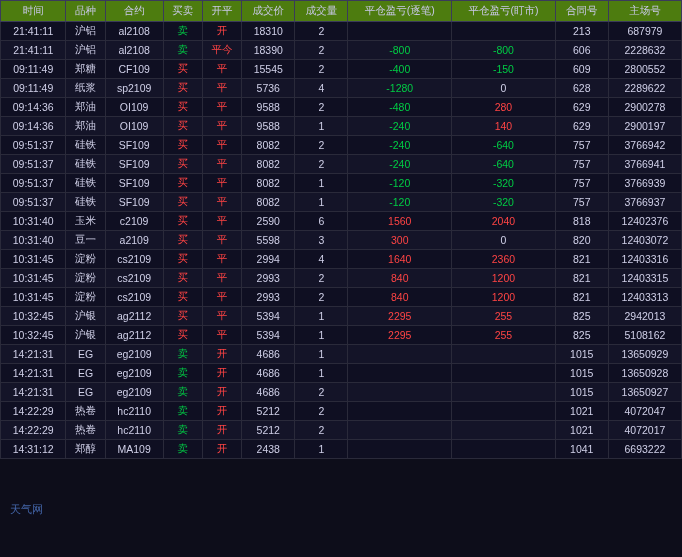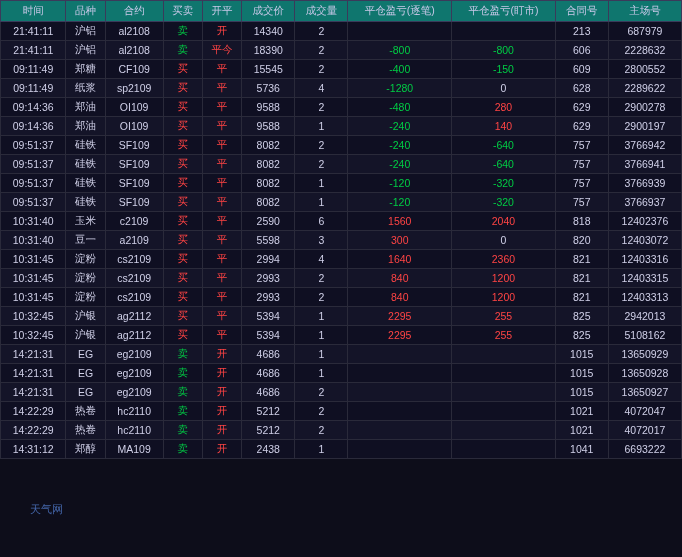--- a/index.html
+++ b/index.html
@@ -17,21 +17,21 @@
       height: 557px;
       overflow: auto;
       background: #0d0d1a;
     }
     table {
       width: 100%;
       border-collapse: collapse;
       font-size: 10.5px;
     }
     thead tr {
-      background: #0f766e;
+      background: #4d7c0f;
       color: #c8c8e8;
       position: sticky;
       top: 0;
       z-index: 10;
     }
     thead th {
       padding: 3px 4px;
       border: 1px solid #3a3a5a;
       text-align: center;
       white-space: nowrap;
@@ -53,21 +53,20 @@
     .red { color: #ff4444; }
     .green { color: #00cc44; }
     .watermark {
       position: fixed;
       bottom: 40px;
       left: 10px;
       color: #4466aa;
       font-size: 11px;
       z-index: 100;
       pointer-events: none;
-      margin-left: 20px;
     }
   </style>
 </head>
 <body>
 
 <div class="table-container">
   <table>
     <thead>
       <tr>
         <th>时间</th>
@@ -83,21 +82,21 @@
         <th>主场号</th>
       </tr>
     </thead>
     <tbody id="table-body">
     <tr>
           <td>21:41:11</td>
           <td>沪铝</td>
           <td>al2108</td>
           <td class="green">卖</td>
           <td class="red">开</td>
-          <td>14340</td>
+          <td>18310</td>
           <td>2</td>
           <td></td>
           <td></td>
           <td>213</td>
           <td>687979</td>
         </tr>
         <tr>
           <td>21:41:11</td>
           <td>沪铝</td>
           <td>al2108</td>

